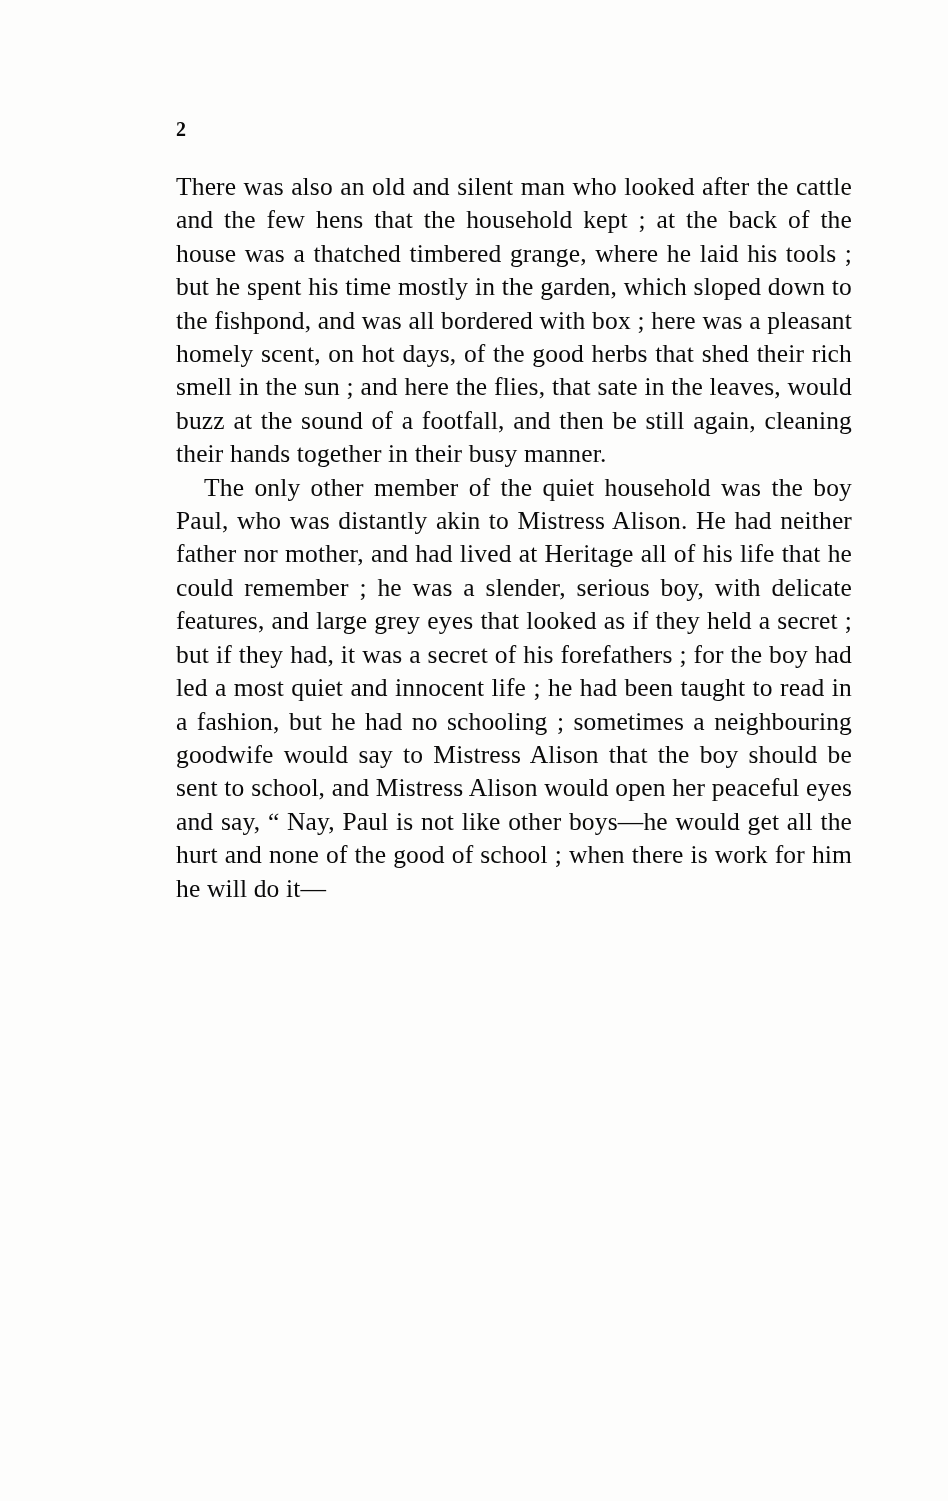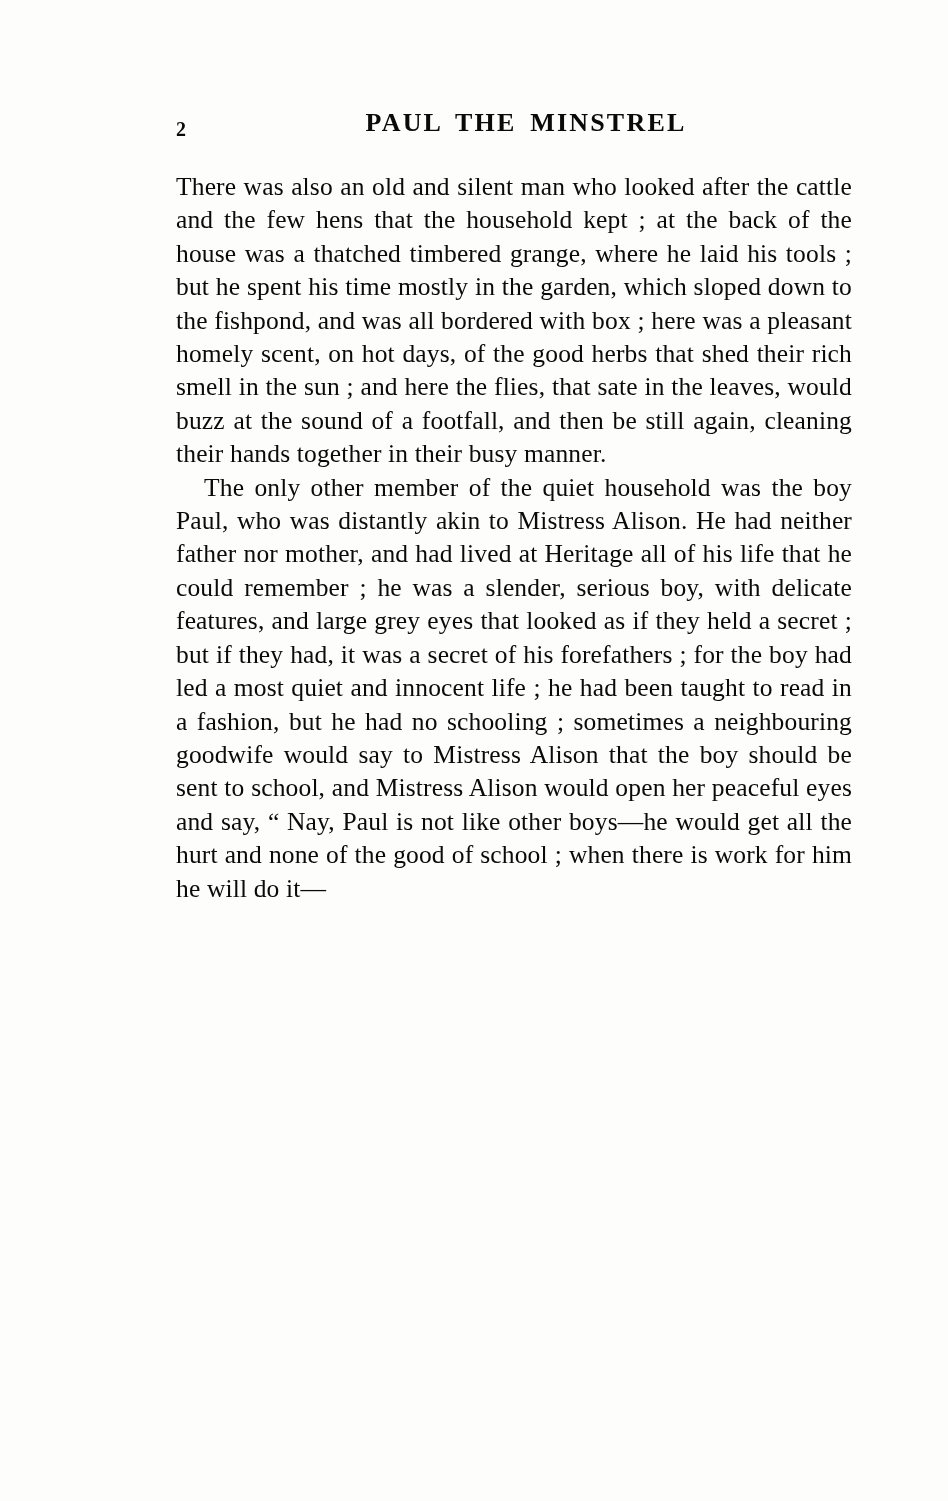--- a/index.html
+++ b/index.html
@@ -66,21 +66,20 @@
     text-indent: 28px;
   }
 </style>
 </head>
 <body>
 
 <div class="page">
 
   <div class="header">
     <div class="folio">2</div>
-    <div class="running-title">PAUL THE MINSTREL</div>
   </div>
 
   <div class="textblock">
     <p class="para">There was also an old and silent man who looked after the cattle and the few hens that the household kept ; at the back of the house was a thatched timbered grange, where he laid his tools ; but he spent his time mostly in the garden, which sloped down to the fishpond, and was all bordered with box ; here was a pleasant homely scent, on hot days, of the good herbs that shed their rich smell in the sun ; and here the flies, that sate in the leaves, would buzz at the sound of a footfall, and then be still again, cleaning their hands together in their busy manner.</p>
     <p class="para">The only other member of the quiet household was the boy Paul, who was distantly akin to Mistress Alison. He had neither father nor mother, and had lived at Heritage all of his life that he could remember ; he was a slender, serious boy, with delicate features, and large grey eyes that looked as if they held a secret ; but if they had, it was a secret of his forefathers ; for the boy had led a most quiet and innocent life ; he had been taught to read in a fashion, but he had no schooling ; sometimes a neighbouring goodwife would say to Mistress Alison that the boy should be sent to school, and Mistress Alison would open her peaceful eyes and say, “ Nay, Paul is not like other boys—he would get all the hurt and none of the good of school ; when there is work for him he will do it—</p>
   </div>
 
 </div>
 
 </body></html>

